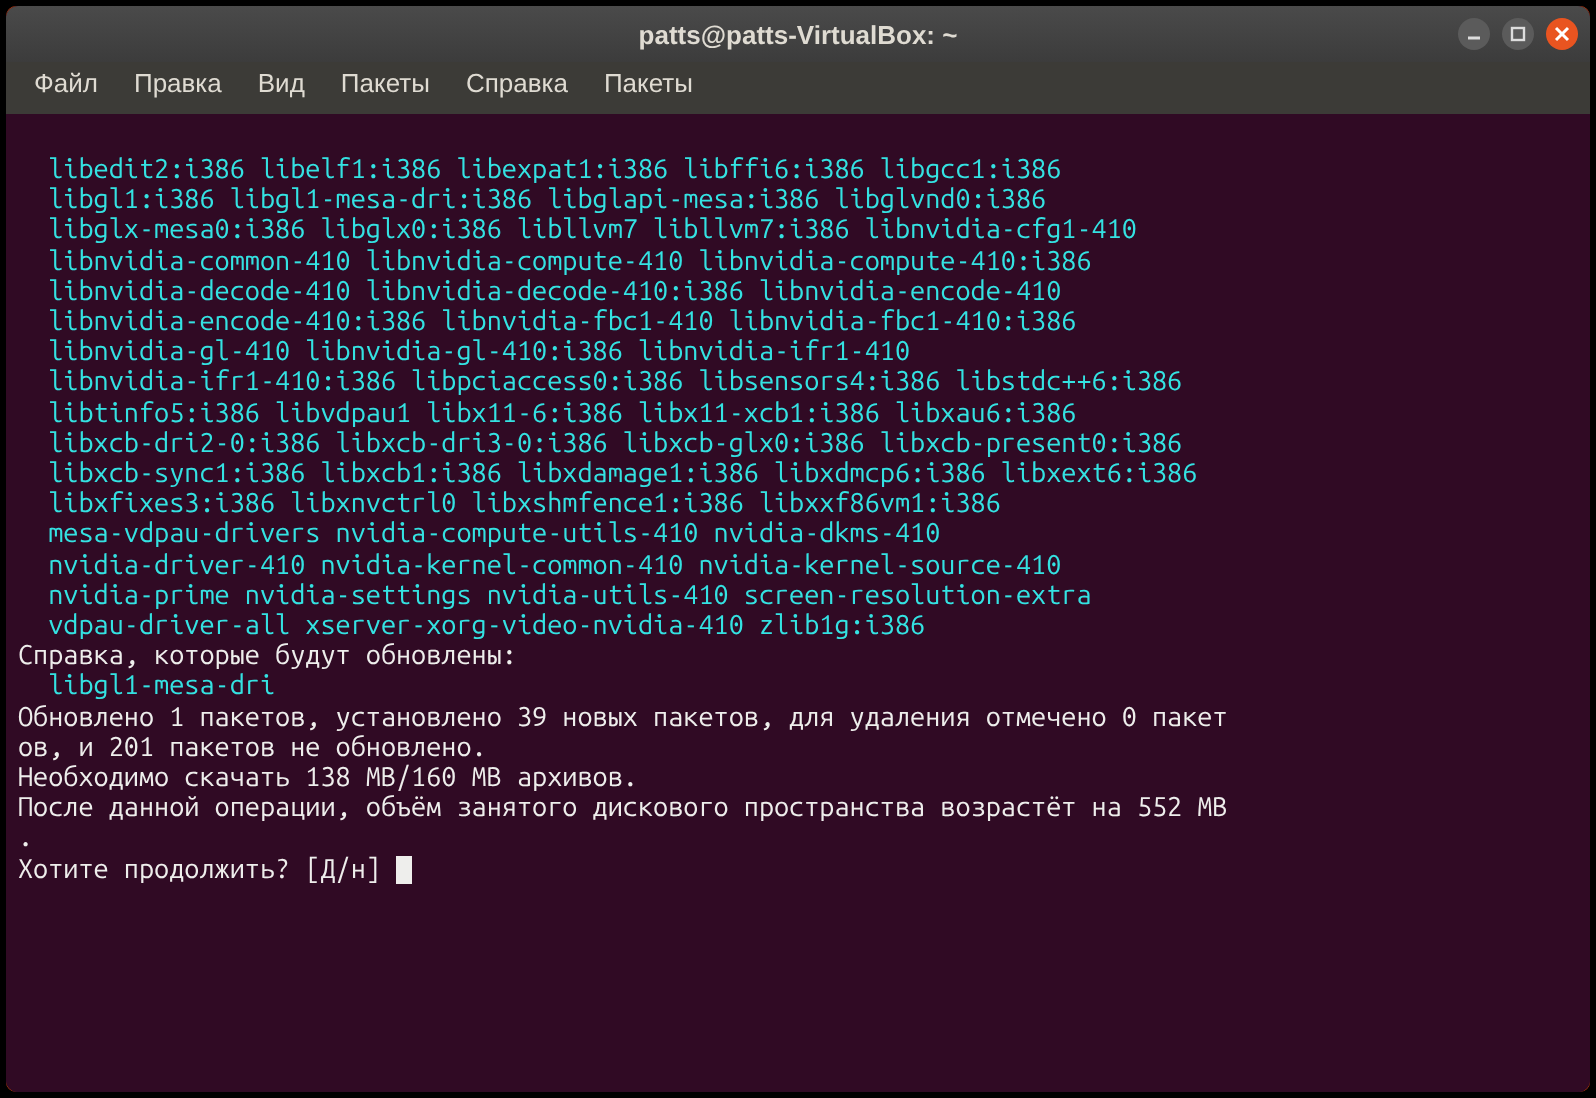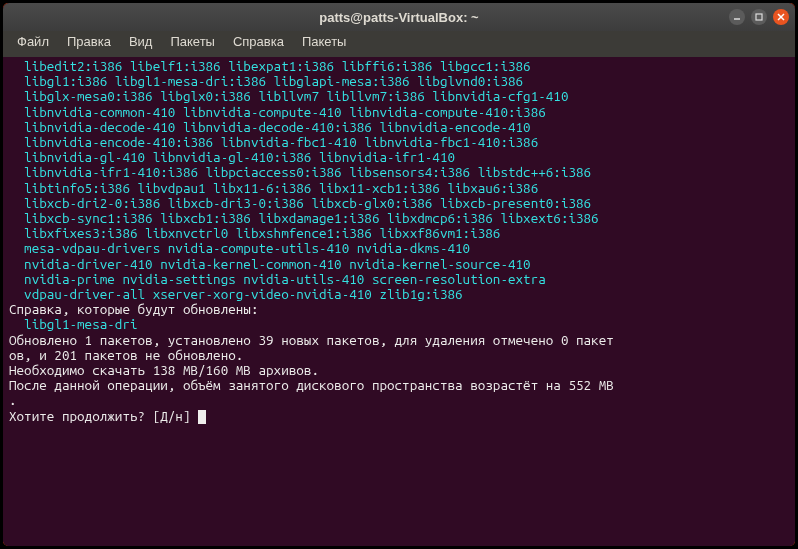--- a/index.html
+++ b/index.html
@@ -8,21 +8,21 @@
   .window { background: #300a24; height: 100%; border-radius: 6px; overflow: hidden; display: flex; flex-direction: column; }
   .titlebar { background: linear-gradient(#4a4a4a, #3c3c3c); height: 28px; display: flex; align-items: center; justify-content: center; position: relative; border-top-left-radius: 6px; border-top-right-radius: 6px; }
   .titlebar-text { color: #dfdbd2; font-size: 13px; font-weight: bold; }
   .window-controls { position: absolute; right: 6px; display: flex; gap: 6px; }
   .win-btn { width: 16px; height: 16px; border-radius: 50%; display: flex; align-items: center; justify-content: center; font-size: 10px; cursor: pointer; }
   .win-min { background: #5b5b5b; color: #ddd; }
   .win-max { background: #5b5b5b; color: #ddd; }
   .win-close { background: #e95420; color: #fff; }
   .menubar { background: #3c3b37; height: 26px; display: flex; align-items: flex-start; padding: 0 6px; gap: 2px; }
   .menu-item { color: #dfdbd2; font-size: 13px; padding: 3px 8px; cursor: pointer; }
-  .terminal { flex: 1; background: #300a24; padding: 2px 6px; font-family: "Ubuntu Mono", "DejaVu Sans Mono", monospace; font-size: 13.5px; line-height: 15.2px; color: #eeeeec; overflow: hidden; white-space: pre; }
+  .terminal { flex: 1; background: #300a24; padding: 20px 6px; font-family: "Ubuntu Mono", "DejaVu Sans Mono", monospace; font-size: 13.5px; line-height: 15.2px; color: #eeeeec; overflow: hidden; white-space: pre; }
   .pkg { color: #34e2e2; }
   .white { color: #eeeeec; }
   .cursor { display: inline-block; width: 8px; height: 14px; background: #eeeeec; vertical-align: text-bottom; }
 </style>
 </head>
 <body>
 
 <div class="outer-border">
 <div class="window">
   <div class="titlebar">

